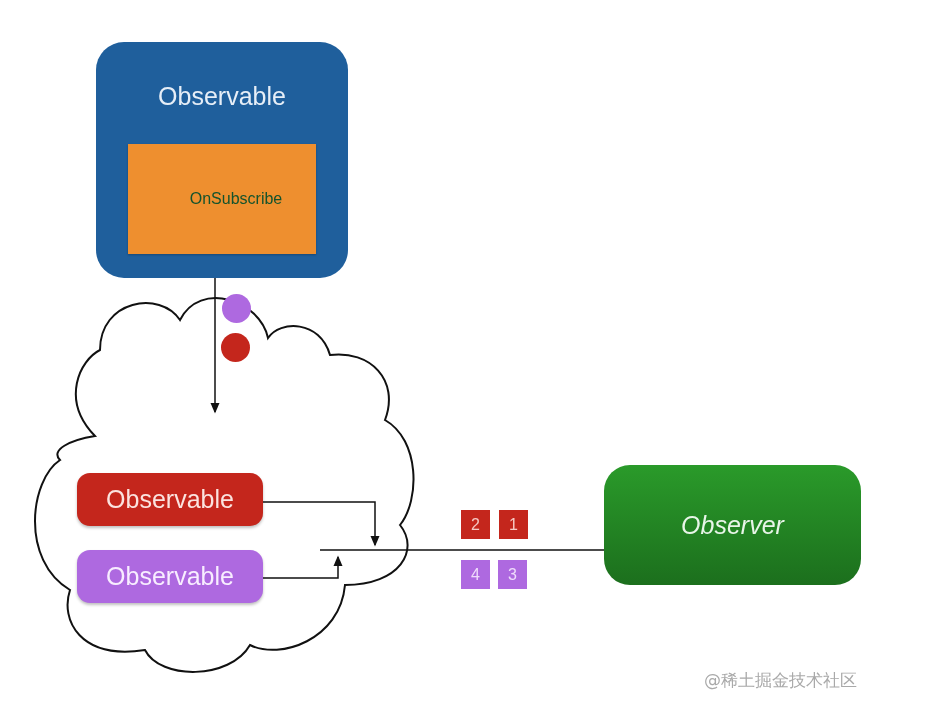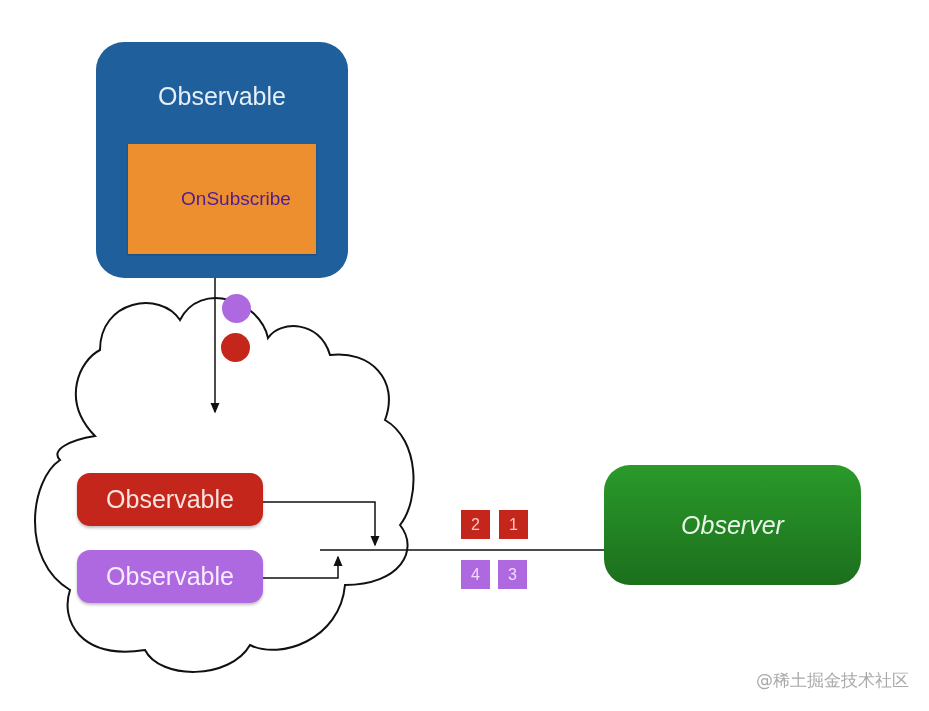--- a/index.html
+++ b/index.html
@@ -5,35 +5,35 @@
   html, body { margin: 0; padding: 0; background: #ffffff; }
   body { width: 929px; height: 711px; position: relative; overflow: hidden;
          font-family: "Liberation Sans", "DejaVu Sans", sans-serif; }
   svg.diagram { position: absolute; left: 0; top: 0; }
   .box { position: absolute; display: flex; align-items: center; justify-content: center;
          box-sizing: border-box; }
   .observable-outer { left: 96px; top: 42px; width: 252px; height: 236px; border-radius: 28px;
          background: #1f5f9c; align-items: flex-start; }
   .observable-outer .title { margin-top: 40px; color: #e6eef7; font-size: 25px; }
   .onsubscribe { left: 128px; top: 144px; width: 188px; height: 110px; background: #ee8f2f;
-         color: #4c1d95; font-size: 19px; box-shadow: 0 1px 2px rgba(0,0,0,0.25); padding-left: 28px; }
+         color: #14532d; font-size: 16px; box-shadow: 0 1px 2px rgba(0,0,0,0.25); padding-left: 28px; }
   .obs-red { left: 77px; top: 473px; width: 186px; height: 53px; border-radius: 13px;
          background: #c4261c; color: #fbe3df; font-size: 25px;
          box-shadow: 0 2px 3px rgba(0,0,0,0.25); }
   .obs-purple { left: 77px; top: 550px; width: 186px; height: 53px; border-radius: 13px;
          background: #ae69e0; color: #f8edff; font-size: 25px;
          box-shadow: 0 2px 3px rgba(0,0,0,0.25); }
   .observer { left: 604px; top: 465px; width: 257px; height: 120px; border-radius: 26px;
          background: linear-gradient(#2a9a2a, #1c6f1d); color: #e8f5e8; font-size: 25px; font-style: italic; }
   .item { position: absolute; width: 29px; height: 29px; display: flex; align-items: center;
          justify-content: center; font-size: 16px; }
   .item.red { background: #c4261c; color: #f6c9c4; }
   .item.purple { background: #ae69e0; color: #efdcfb; }
   .dot { position: absolute; width: 29px; height: 29px; border-radius: 50%; }
-  .watermark { position: absolute; left: 756px; top: 669px; font-size: 17px; color: #a9a9a9;
+  .watermark { position: absolute; left: 704px; top: 669px; font-size: 17px; color: #a9a9a9;
          font-family: "DejaVu Sans", sans-serif; }
 </style>
 </head>
 <body>
 
 <svg class="diagram" width="929" height="711" viewBox="0 0 929 711">
   <defs>
     <marker id="arrow" markerWidth="8" markerHeight="8" refX="6" refY="4" orient="auto">
       <path d="M0,1 L7,4 L0,7 Z" fill="#111"></path>
     </marker>

